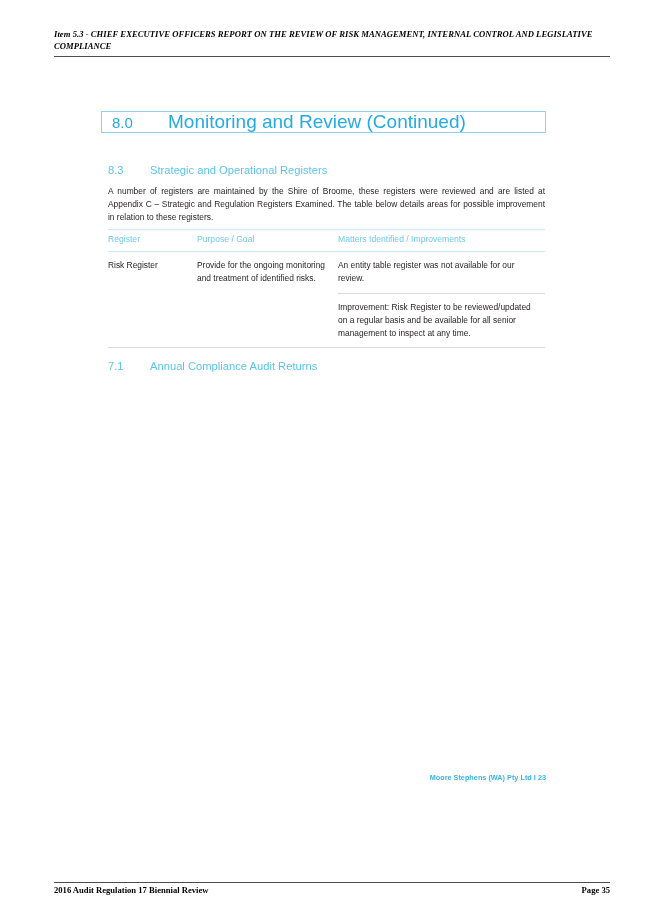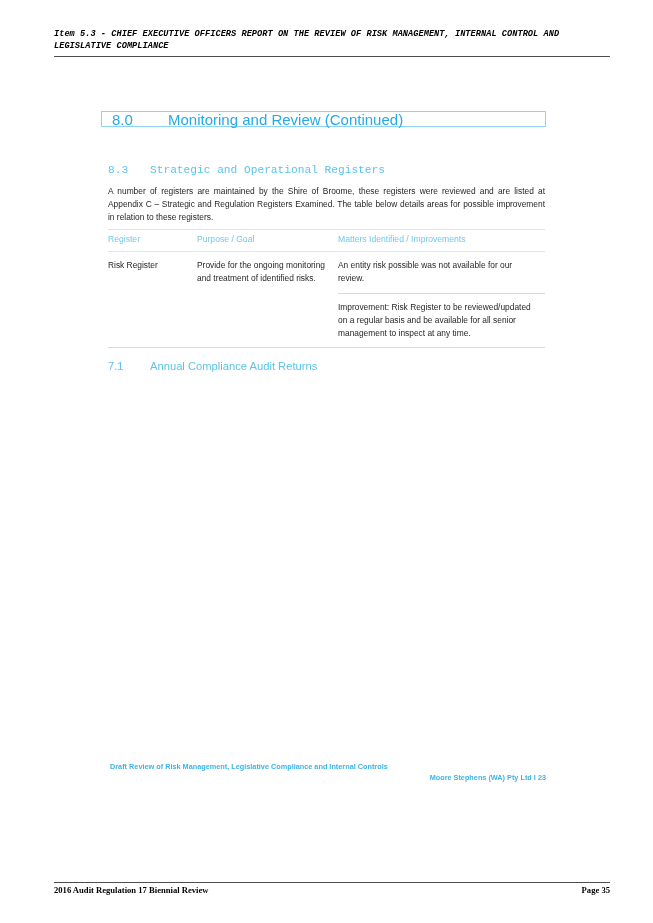--- a/index.html
+++ b/index.html
@@ -21,21 +21,21 @@
   }
 
   
   .doc-header {
     position: absolute;
     left: 54px;
     top: 28px;
     width: 556px;
   }
   .doc-header-text {
-    font-family: Liberation Mono, monospace;
+    font-family: Liberation Serif, serif;
     font-style: italic;
     font-weight: bold;
     font-size: 8.6px;
     line-height: 12.4px;
     color: #000000;
     letter-spacing: 0.05px;
   }
   .doc-header-rule {
     position: absolute;
     left: 54px;
@@ -44,35 +44,35 @@
     height: 0;
     border-top: 1.6px solid #4d4d4d;
   }
 
   
   .title-box {
     position: absolute;
     left: 101px;
     top: 111px;
     width: 445px;
-    height: 16px;
+    height: 22px;
     border: 1px solid #8ed4f0;
     box-sizing: border-box;
     display: flex;
     align-items: center;
   }
   .title-num {
     font-size: 15px;
     color: #27aae1;
     margin-left: 10px;
     width: 56px;
     flex: none;
   }
   .title-text {
-    font-size: 15px;
+    font-size: 19px;
     color: #27aae1;
   }
 
   
   .sub-head {
     position: absolute;
     display: flex;
     font-size: 11.2px;
     color: #5bc4ec;
   }
@@ -185,21 +185,21 @@
   <div class="doc-header">
     <div class="doc-header-text">Item 5.3 - CHIEF EXECUTIVE OFFICERS REPORT ON THE REVIEW OF RISK MANAGEMENT, INTERNAL CONTROL AND LEGISLATIVE COMPLIANCE</div>
   </div>
   <div class="doc-header-rule"></div>
 
   <div class="title-box">
     <span class="title-num">8.0</span>
     <span class="title-text">Monitoring and Review (Continued)</span>
   </div>
 
-  <div class="sub-head" style="left:108px; top:164px; width:437px;font-family:Liberation Mono, monospace;">
+  <div class="sub-head" style="left:108px; top:164px; width:437px;">
     <span class="num">8.3</span>
     <span>Strategic and Operational Registers</span>
   </div>
 
   <div class="body-para" style="left:108px; top:185px; width:437px;">A number of registers are maintained by the Shire of Broome, these registers were reviewed and are listed at Appendix C – Strategic and Regulation Registers Examined. The table below details areas for possible improvement in relation to these registers.</div>
 
   <table class="reg-table">
     <colgroup>
       <col class="c1">
         <col class="c2">
@@ -210,36 +210,35 @@
         <th>Register</th>
         <th>Purpose / Goal</th>
         <th>Matters Identified / Improvements</th>
       </tr>
     </thead>
     <tbody>
       <tr class="last-row">
         <td>Risk Register</td>
         <td>Provide for the ongoing monitoring and treatment of identified risks.</td>
         <td class="stack">
-          <div class="cell-sub">An entity risk possible was not available for our review.</div>
+          <div class="cell-sub">An entity table register was not available for our review.</div>
           <div class="cell-sub">Improvement: Risk Register to be reviewed/updated on a regular basis and be available for all senior management to inspect at any time.</div>
         </td>
       </tr>
     </tbody>
   </table>
 
   <div class="sub-head" style="left:108px; top:360px; width:437px;">
     <span class="num">7.1</span>
     <span>Annual Compliance Audit Returns</span>
   </div>
 
 
   <div class="blue-footer">
     <div class="blue-footer-left">
-      <div>Draft Review of Risk Management, Legislative Compliance and Internal Controls</div>
     </div>
     <div class="blue-footer-right">Moore Stephens (WA) Pty Ltd  I  23</div>
   </div>
 
   <div class="doc-footer-rule"></div>
   <div class="doc-footer">
     <span>2016 Audit Regulation 17 Biennial Review</span>
     <span>Page 35</span>
   </div>
 

